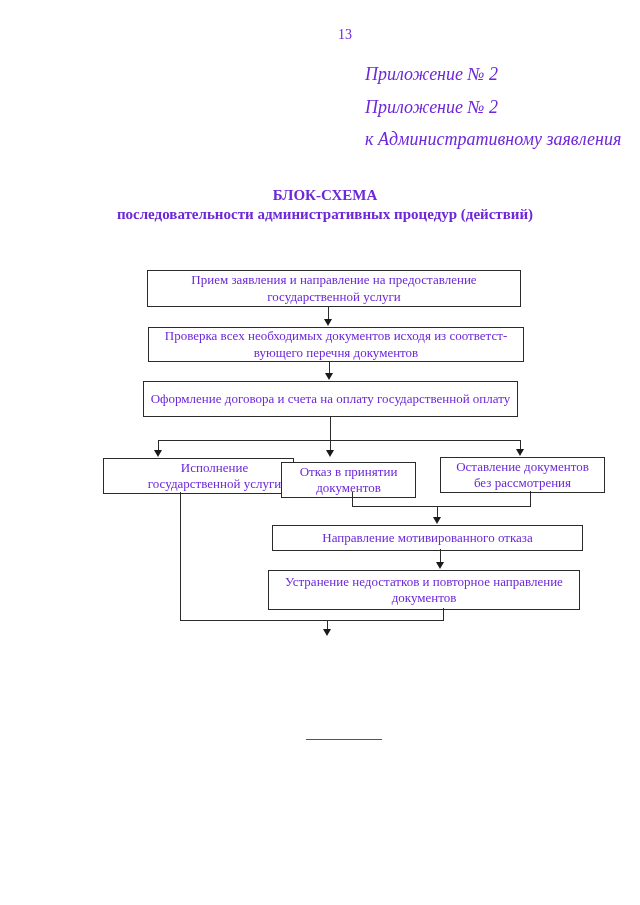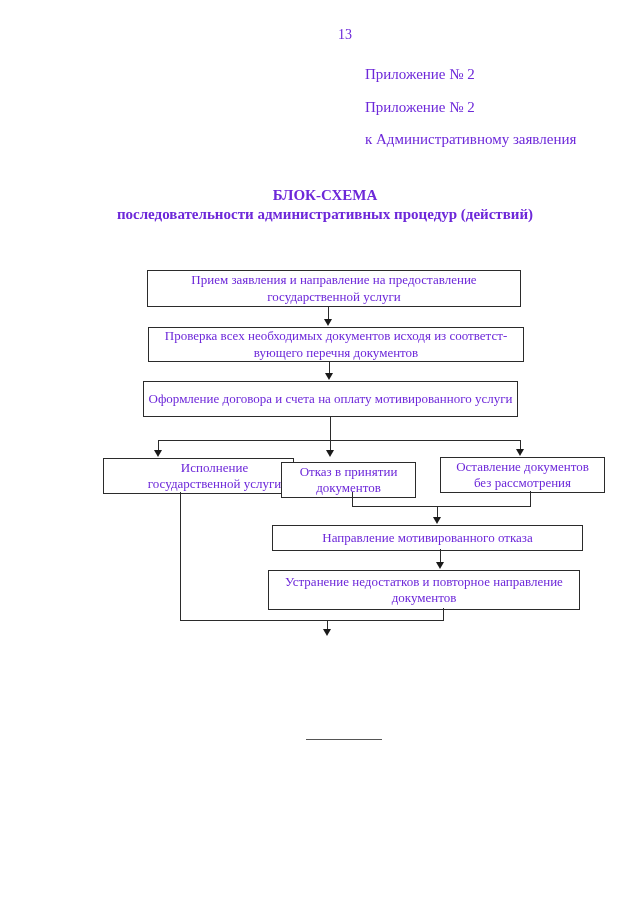--- a/index.html
+++ b/index.html
@@ -14,23 +14,24 @@
   }
   .page-number {
     position: absolute;
     left: 328px; top: 27px; width: 34px;
     text-align: center;
     font-size: 14px;
   }
   .appendix {
     position: absolute;
     left: 365px; top: 58px;
-    font-size: 15px;
+    font-size: 18px;
     line-height: 32.5px;
     white-space: nowrap;
+    font-style: italic;
   }
   .doc-title {
     position: absolute;
     left: 60px; top: 186px; width: 530px;
     text-align: center;
     font-weight: bold;
     font-size: 15px;
     line-height: 18.5px;
   }
   .box {
@@ -83,21 +84,21 @@
     <span>Прием заявления и направление на предоставление</span>
     <span>государственной услуги</span>
   </div>
 
   <div class="box" style="left:148px; top:327px; width:374px; height:33px;">
     <span>Проверка всех необходимых документов исходя из соответст-</span>
     <span>вующего перечня документов</span>
   </div>
 
   <div class="box" style="left:143px; top:381px; width:373px; height:34px;">
-    <span>Оформление договора и счета на оплату мотивированного услуги</span>
+    <span>Оформление договора и счета на оплату государственной оплату</span>
   </div>
 
   <div class="box" style="left:103px; top:458px; width:157px; height:34px;padding-left:32px;">
     <span>Исполнение</span>
     <span>государственной услуги</span>
   </div>
 
   <div class="box" style="left:281px; top:462px; width:133px; height:34px;">
     <span>Отказ в принятии</span>
     <span>документов</span>

